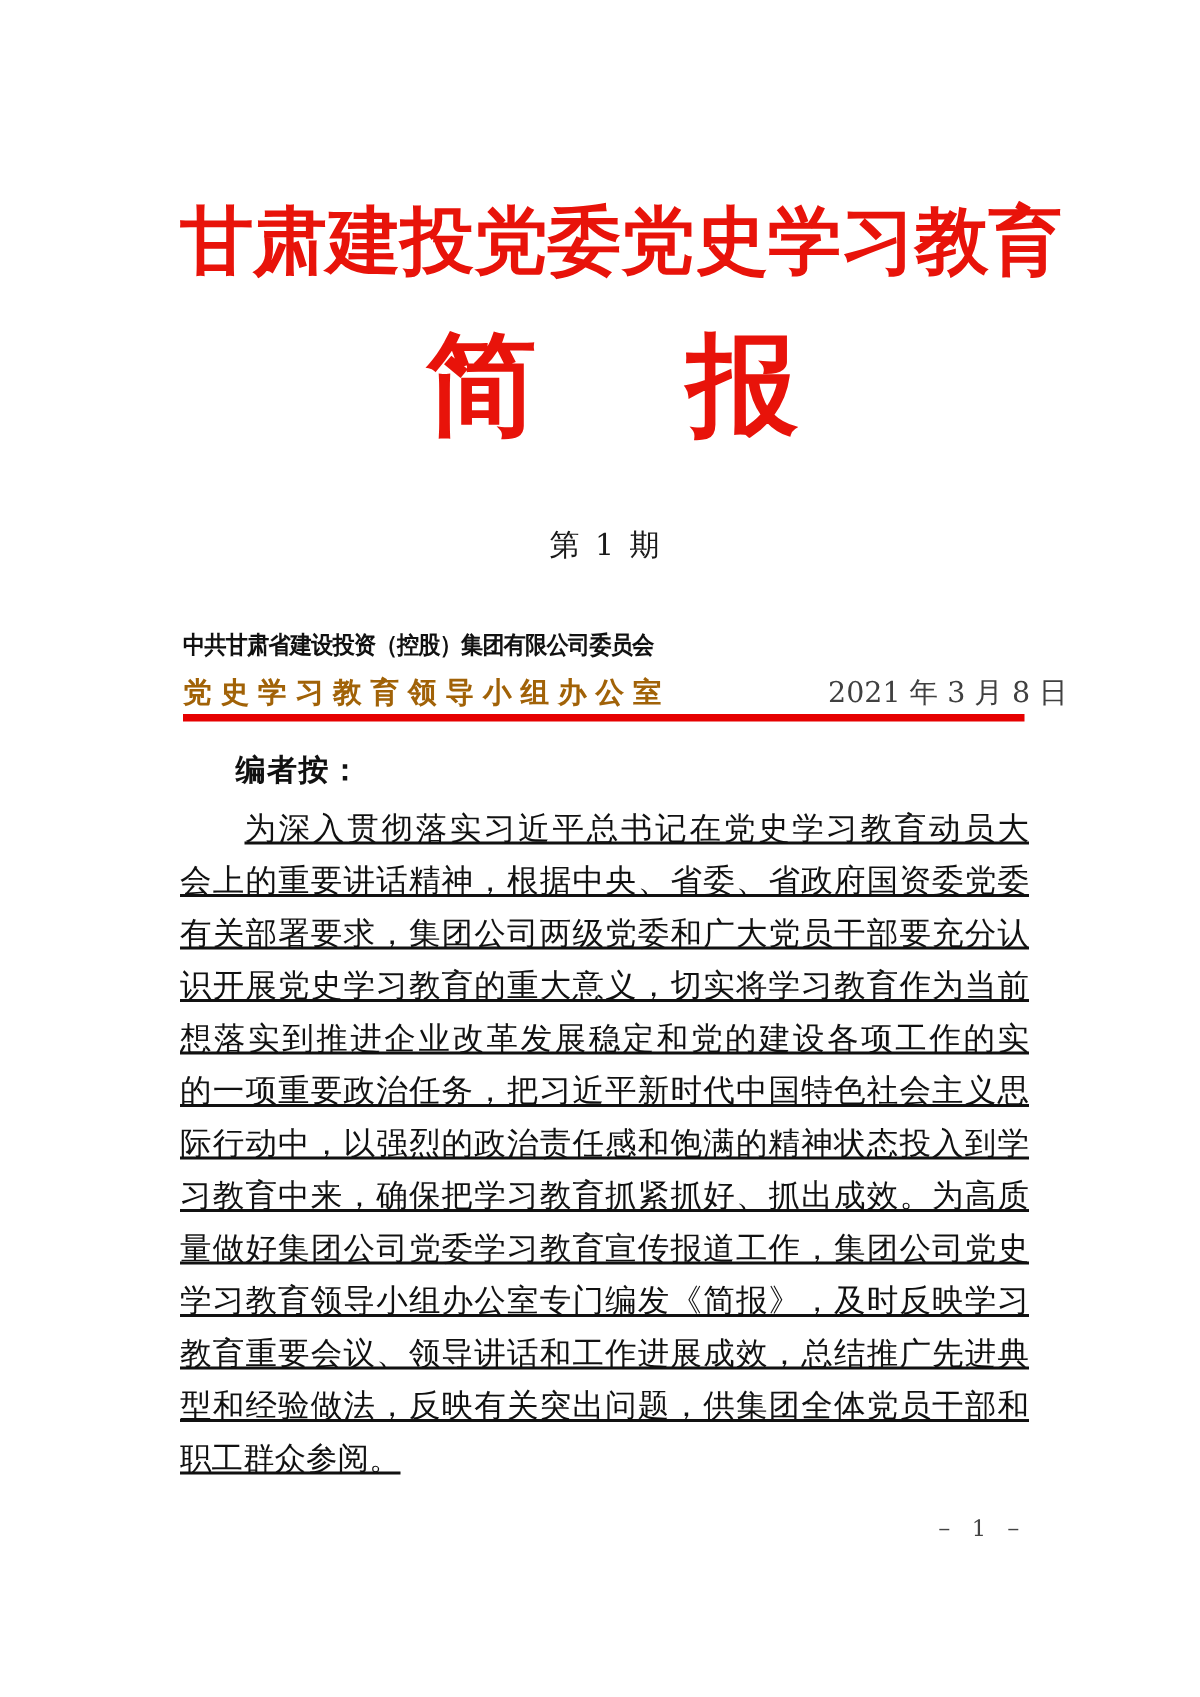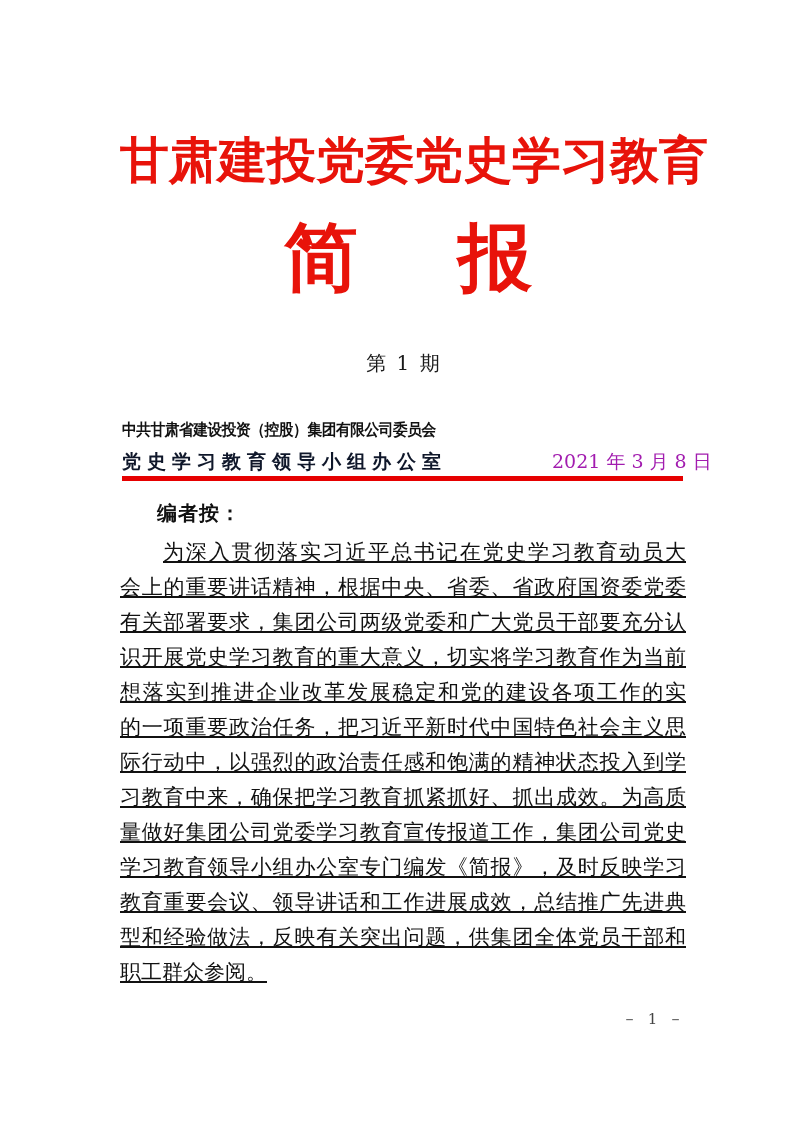--- a/index.html
+++ b/index.html
@@ -70,30 +70,30 @@
     transform: scaleX(0.92);
     transform-origin: left center;
     white-space: nowrap;
   }
   .org-line2 {
     margin-top: 8px;
     font-family: "DejaVu Serif", serif;
     font-weight: bold;
     font-size: 19px;
     letter-spacing: 6px;
-    color: #0f172a;
+    color: #a16207;
     white-space: nowrap;
   }
   .issue-date {
     position: absolute;
     top: 449px;
     left: 552px;
     font-family: "DejaVu Serif", serif;
     font-size: 19px;
-    color: #a21caf;
+    color: #404040;
     white-space: nowrap;
   }
   .divider-rule {
     position: absolute;
     left: 122px;
     top: 476px;
     width: 561px;
     height: 5px;
     background: var(--rule-red, #e60000);
   }

